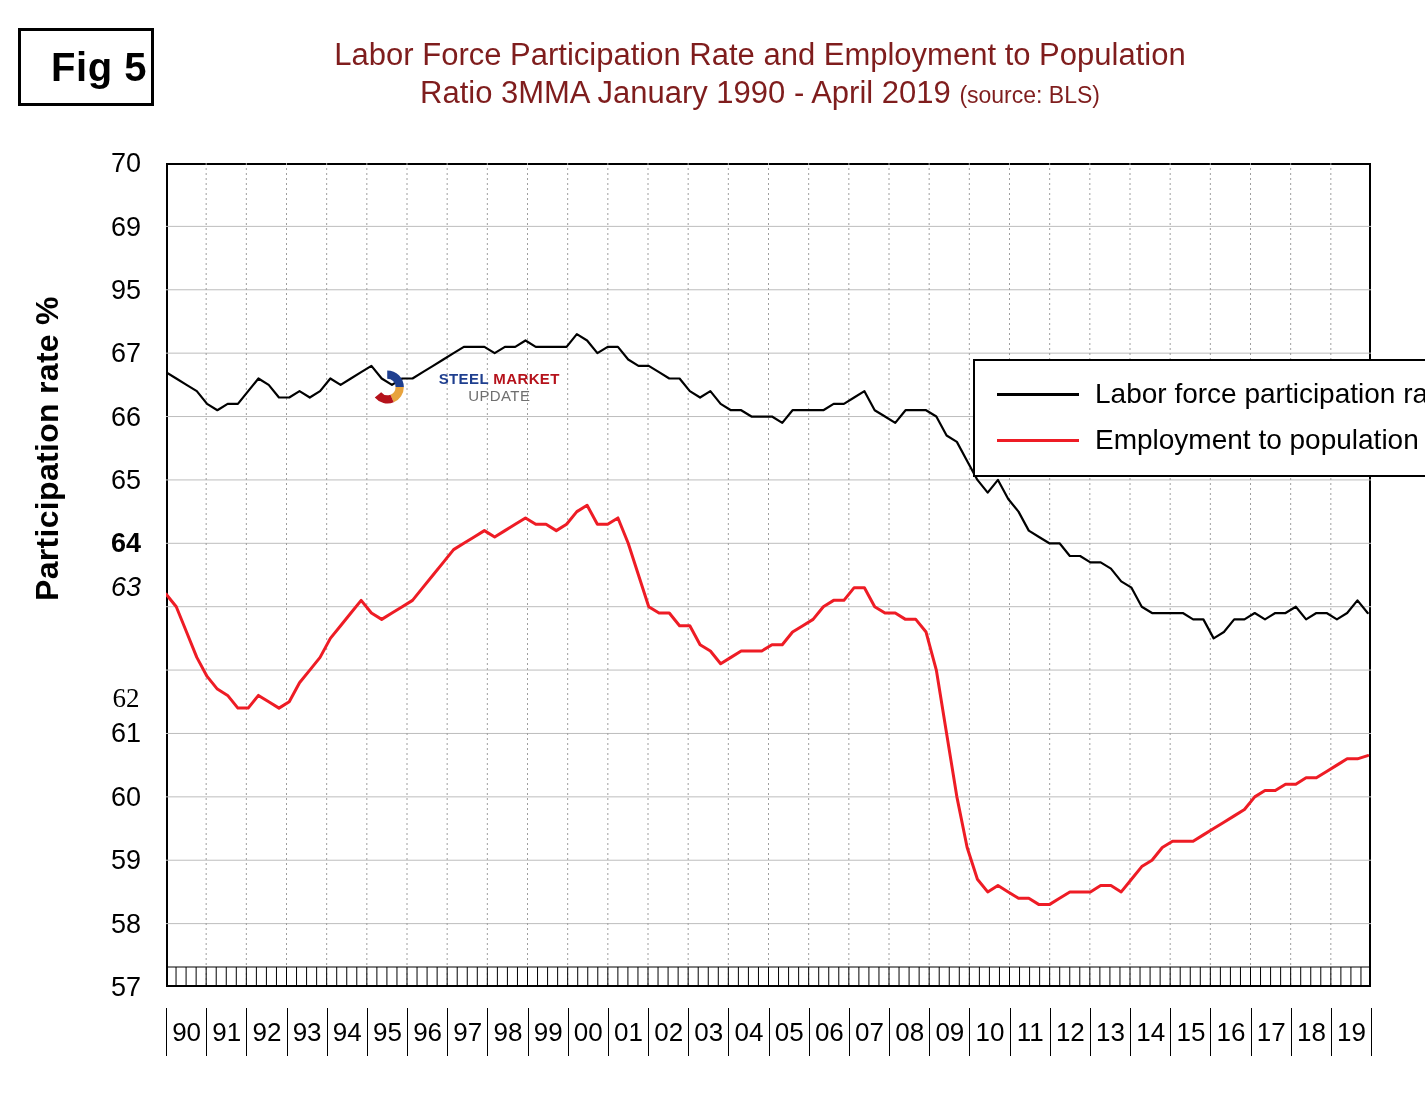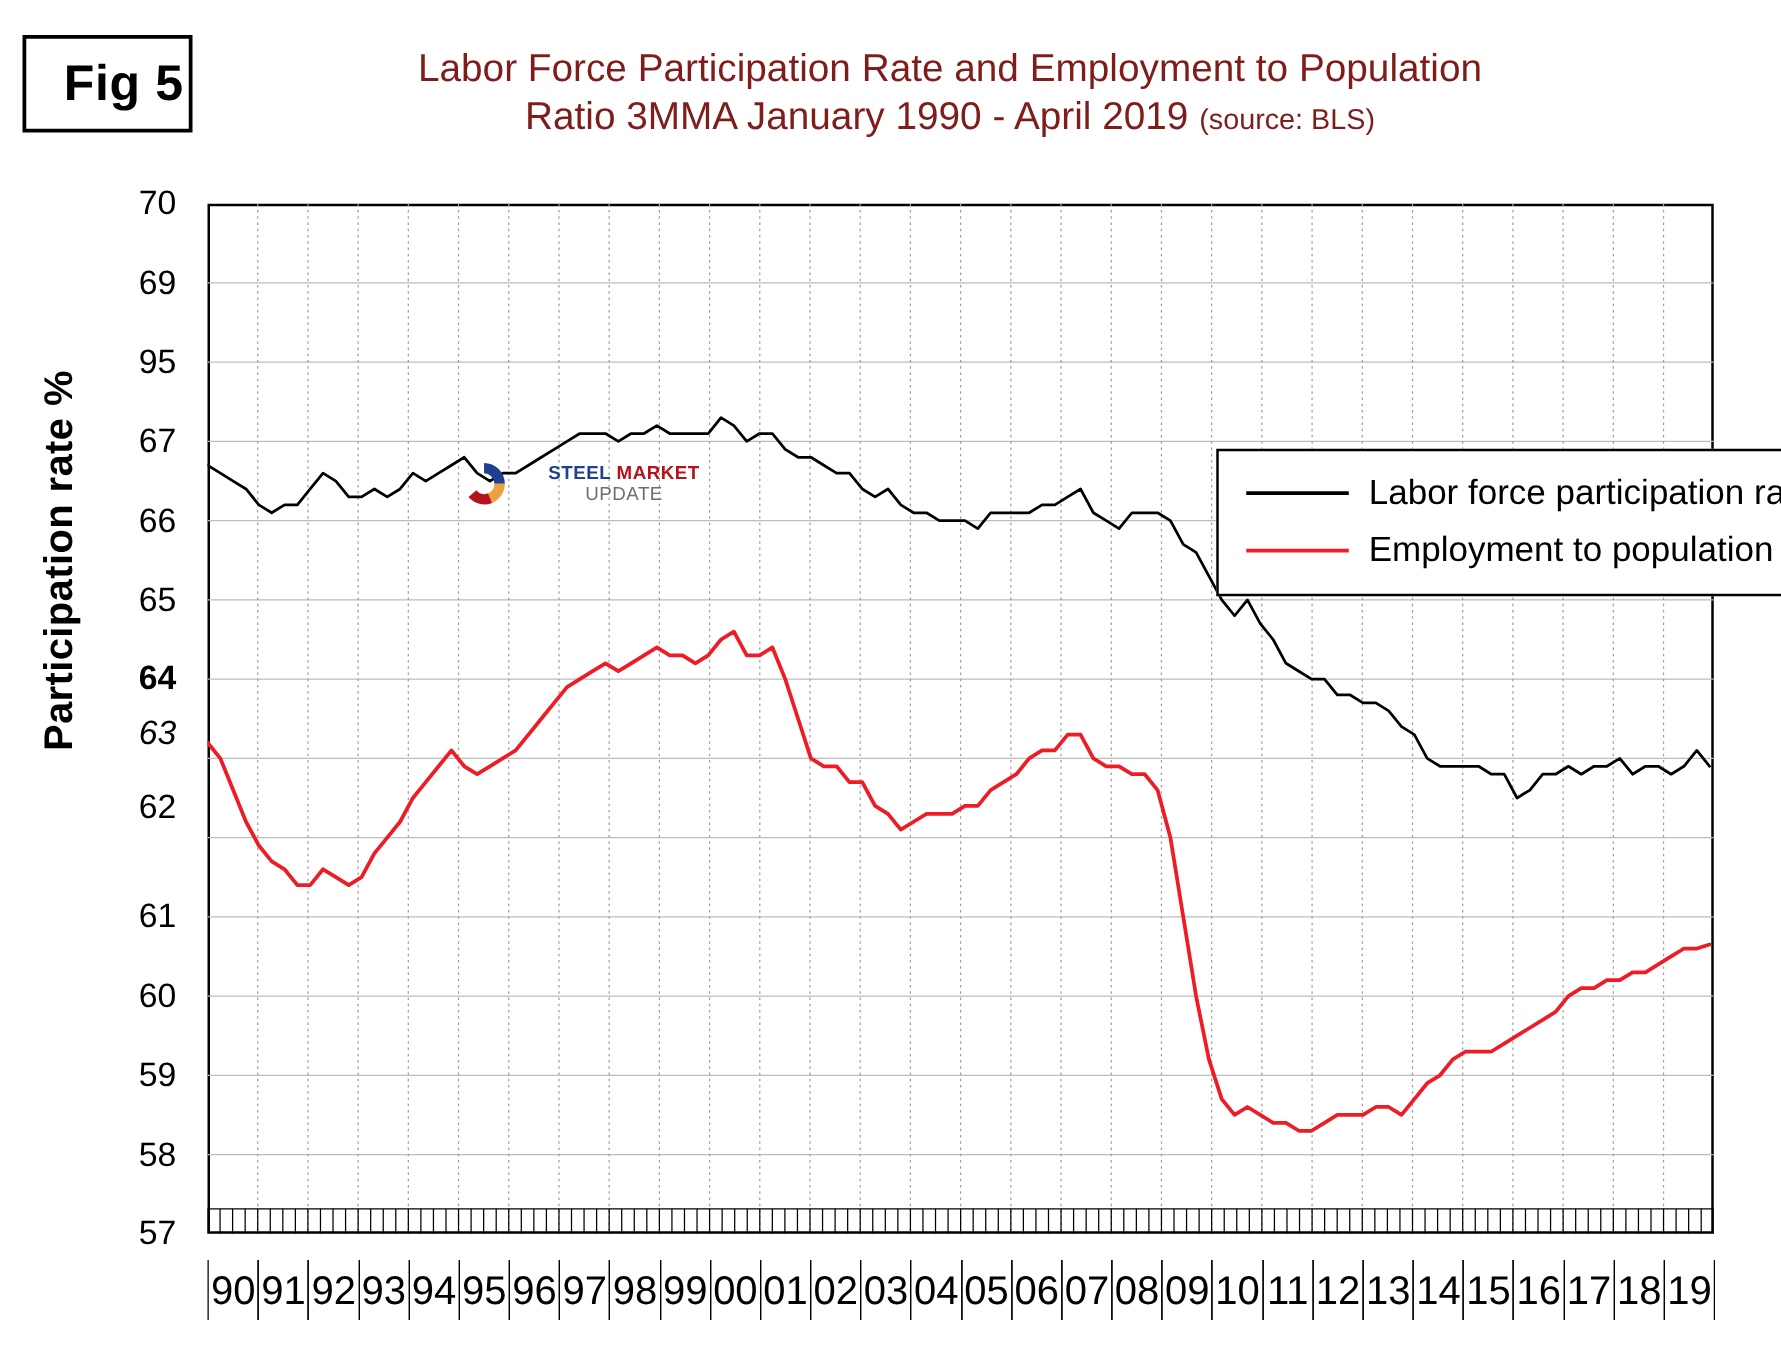--- a/index.html
+++ b/index.html
@@ -114,21 +114,21 @@
     position: absolute;
     left: 166px;
     top: 1008px;
     width: 1205px;
     height: 48px;
     display: flex;
   }
   .xtick {
     flex: 1 1 0;
     text-align: center;
-    font-size: 32px;
+    font-size: 26px;
     line-height: 48px;
     border-left: 1px solid #000;
     border-right: 1px solid #000;
     box-sizing: border-box;
     margin-right: -1px;
   }
 
   
   #legend {
     position: absolute;
@@ -197,21 +197,21 @@
 
 <div id="yticks">
     <div class="ytick" style="top: 0px;">70</div>
     <div class="ytick" style="top: 64px;">69</div>
     <div class="ytick" style="top: 126.769px;">95</div>
     <div class="ytick" style="top: 190.154px;">67</div>
     <div class="ytick" style="top: 253.538px;">66</div>
     <div class="ytick" style="top: 316.923px;">65</div>
     <div class="ytick" style="top: 380.308px; font-weight: bold;">64</div>
     <div class="ytick" style="top: 424px; font-style: italic;">63</div>
-    <div class="ytick" style="top: 483px;">62</div>
+    <div class="ytick" style="top: 535px; font-family: Liberation Serif, serif;">62</div>
     <div class="ytick" style="top: 570.462px;">61</div>
     <div class="ytick" style="top: 633.846px;">60</div>
     <div class="ytick" style="top: 697.231px;">59</div>
     <div class="ytick" style="top: 760.615px;">58</div>
     <div class="ytick" style="top: 824px;">57</div>
   </div>
 
 <div id="plot-wrap">
   <div id="plot-frame"></div>
   <svg id="chart-svg" width="1205" height="824">

